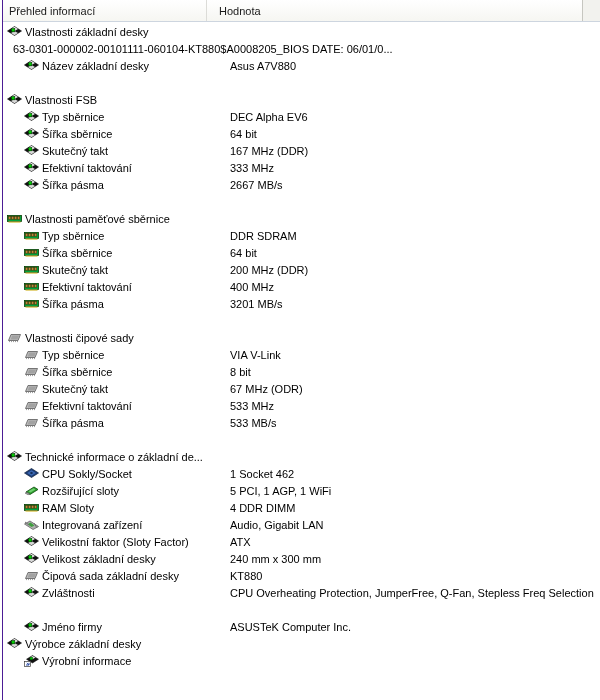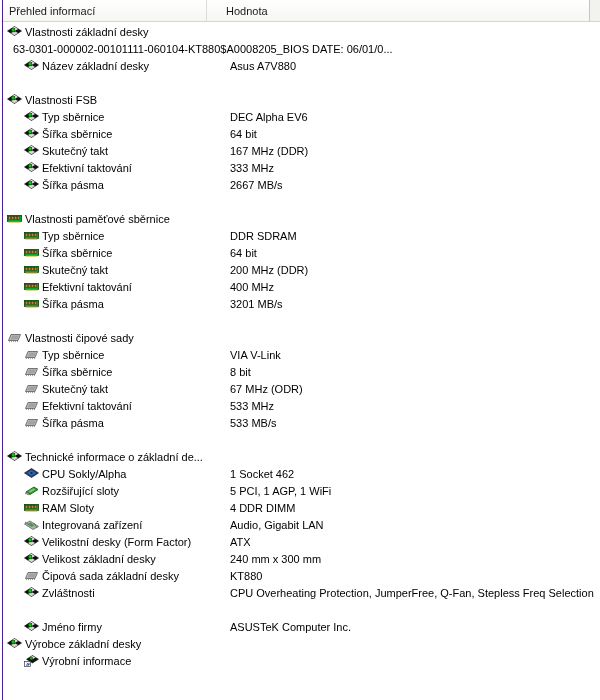--- a/index.html
+++ b/index.html
@@ -16,21 +16,21 @@
   .header{
     display:flex;height:21px;align-items:stretch;
     background:linear-gradient(#ffffff,#f6f6f2);
     border-bottom:1px solid #cdd5df;
   }
   .header-cell{
     display:flex;align-items:center;
     color:#1a1a1a;white-space:nowrap;overflow:hidden;
   }
   .hc1{width:197px;padding-left:6px;}
-  .hc2{width:363px;padding-left:19px;border-left:1px solid #dcdcd8;}
+  .hc2{width:363px;padding-left:12px;border-left:1px solid #dcdcd8;}
   .header-tail{
     flex:1;border-left:1px solid #c6c6c0;
     background:#f2f2ee;
   }
   
   .content{padding-top:1px;}
   .section{margin-bottom:17px;}
   .row{height:17px;display:flex;align-items:center;}
   .cell-label{
     width:197px;flex-shrink:0;display:flex;align-items:flex-end;
@@ -368,21 +368,21 @@
         </div>
         <div class="row item-row">
           <div class="cell-label">
             <span class="icon">
               <svg width="15" height="11" viewBox="0 0 15 11">
                 <polygon points="7.5,0.5 14.5,5 7.5,9.5 0.5,5" fill="#1d3f77" stroke="#0a1a38" stroke-width="0.7"></polygon>
                 <polygon points="7.5,2.3 11.6,5 7.5,7.7 3.4,5" fill="#3c68b4"></polygon>
                 <polygon points="7.5,3.8 9.4,5 7.5,6.2 5.6,5" fill="#16305c"></polygon>
               </svg>
             </span>
-            <span>CPU Sokly/Alpha</span>
+            <span>CPU Sokly/Socket</span>
           </div>
           <div class="cell-value"><span>1 Socket 462</span></div>
         </div>
         <div class="row item-row">
           <div class="cell-label">
             <span class="icon">
               <svg width="15" height="11" viewBox="0 0 15 11">
                 <polygon points="2,7 10,2 14,4.5 6,9.5" fill="#2fa12f" stroke="#0c4a0c" stroke-width="0.8"></polygon>
                 <polygon points="4.5,6.2 9.5,3.2 11.4,4.4 6.4,7.4" fill="#6fcf6f"></polygon>
                 <polygon points="1,8 4,9.8 6,9 3,7.2" fill="#9a9a9a" stroke="#555555" stroke-width="0.5"></polygon>
@@ -424,21 +424,21 @@
         <div class="row item-row">
           <div class="cell-label">
             <span class="icon">
               <svg width="15" height="11" viewBox="0 0 15 11">
                 <polygon points="7.5,0.5 14.5,5 7.5,9.5 0.5,5" fill="#111111" stroke="#000000" stroke-width="0.6"></polygon>
                 <polygon points="7.5,0.8 11,3 7.5,5 4,3" fill="#e9e9e9"></polygon>
                 <polygon points="7.5,5 11,7 7.5,9.2 4,7" fill="#d9d9d9"></polygon>
                 <rect x="4.6" y="2.6" width="3.2" height="3.2" fill="#00cc00" stroke="#003c00" stroke-width="0.6"></rect>
               </svg>
             </span>
-            <span>Velikostní desky (Form Factor)</span>
+            <span>Velikostní faktor (Sloty Factor)</span>
           </div>
           <div class="cell-value"><span>ATX</span></div>
         </div>
         <div class="row item-row">
           <div class="cell-label">
             <span class="icon">
               <svg width="15" height="11" viewBox="0 0 15 11">
                 <polygon points="7.5,0.5 14.5,5 7.5,9.5 0.5,5" fill="#111111" stroke="#000000" stroke-width="0.6"></polygon>
                 <polygon points="7.5,0.8 11,3 7.5,5 4,3" fill="#e9e9e9"></polygon>
                 <polygon points="7.5,5 11,7 7.5,9.2 4,7" fill="#d9d9d9"></polygon>

